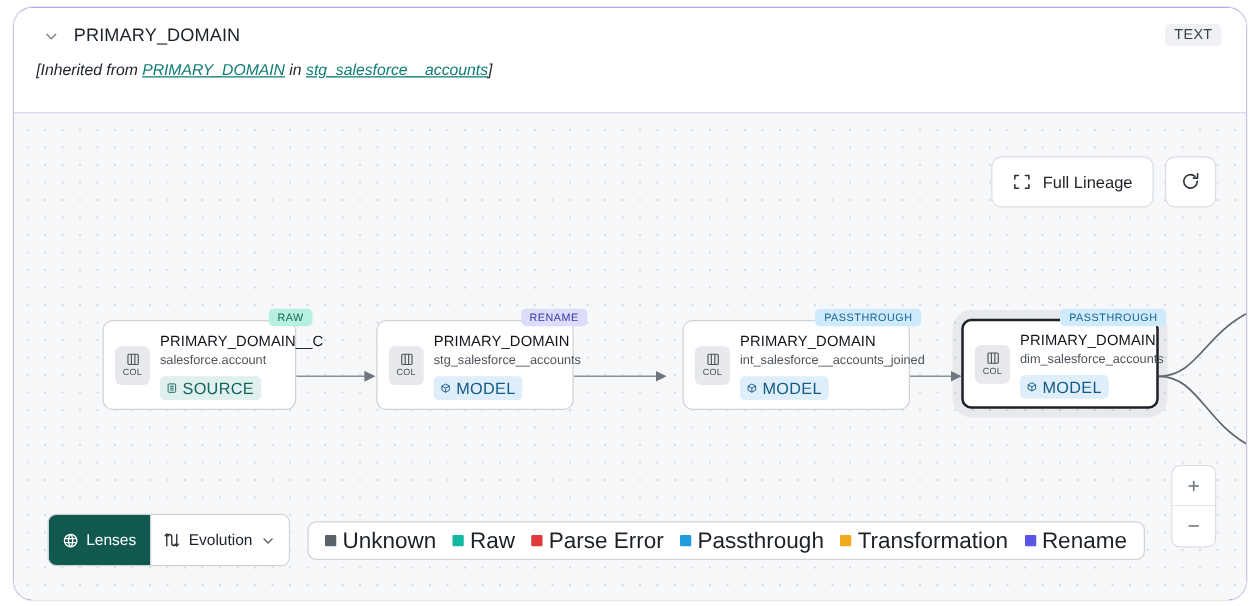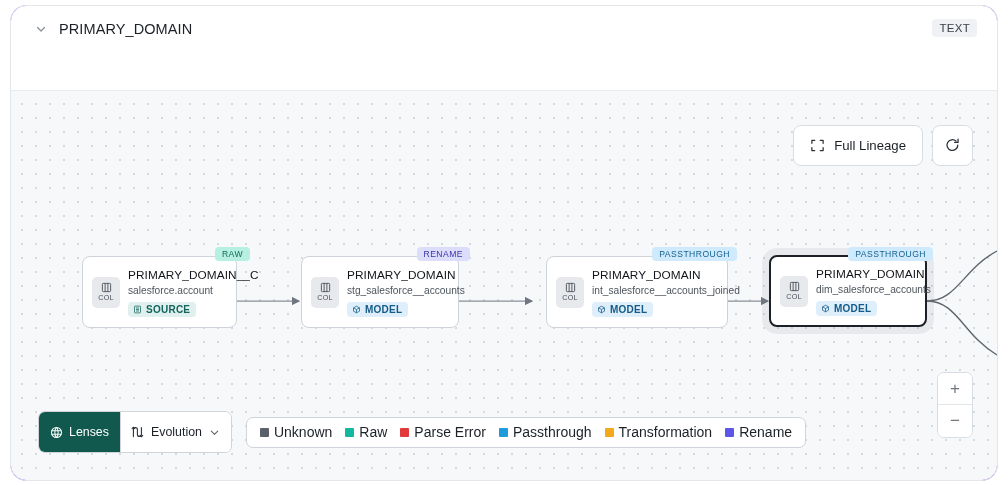--- a/index.html
+++ b/index.html
@@ -208,23 +208,22 @@
     line-height: 1.2;
     white-space: nowrap;
   }
   .node-tag {
     display: inline-flex;
     align-items: center;
     gap: 4px;
     margin-top: 5px;
     padding: 2px 6px 2px 5px;
     border-radius: 4px;
-    font-size: 10px;
+    font-size: 13px;
     letter-spacing: .25px;
-    font-weight: bold;
   }
   .node-tag svg { display:block; }
   .tag-source { background: #dff0ee; color: #14635c; }
   .tag-model  { background: #dfeefb; color: #145b87; align-items: center; }
 
   .pill {
     position: absolute;
     top: -10px;
     padding: 2px 7px;
     border-radius: 4px;
@@ -279,41 +278,42 @@
     align-items: center;
     gap: 13px;
     height: 31px;
     padding: 0 13px;
     background: #ffffff;
     border: 1px solid #cfd4da;
     border-radius: 7px;
   }
   .legend-item { display: flex; align-items: center; gap: 5px; }
   .legend-swatch { width: 9px; height: 9px; border-radius: 1px; flex:0 0 auto; }
-  .legend-label { font-size: 14px; color: #1c2127; }
+  .legend-label { font-size: 18px; color: #1c2127; }
 </style>
 </head>
 <body>
 
 <div class="app">
   <div class="card">
 
     <div class="header">
       <div class="hdr-row">
         <span class="chevron">
           <svg width="12" height="12" viewBox="0 0 12 12" fill="none" stroke="currentColor" stroke-width="1.3" stroke-linecap="round" stroke-linejoin="round">
               <path d="M2.5 4.5 L6 8 L9.5 4.5"></path>
             </svg>
         </span>
         <span class="col-title">PRIMARY_DOMAIN</span>
       </div>
 
       <div class="type-badge">TEXT</div>
 
 
+      <div class="inherit"><span>[Inherited from </span><a href="#">PRIMARY_DOMAIN</a><span> in </span><a href="#">stg_salesforce__accounts</a><span>]</span></div>
     </div>
 
     <div class="canvas">
 
       <div class="top-controls">
         <div class="btn-full">
           <span class="icon-expand">
             <svg width="15" height="15" viewBox="0 0 16 16" fill="none" stroke="currentColor" stroke-width="1.35" stroke-linecap="round" stroke-linejoin="round">
               <path d="M2 5.6V2.6h3"></path>
                 <path d="M11 2.6h3v3"></path>

